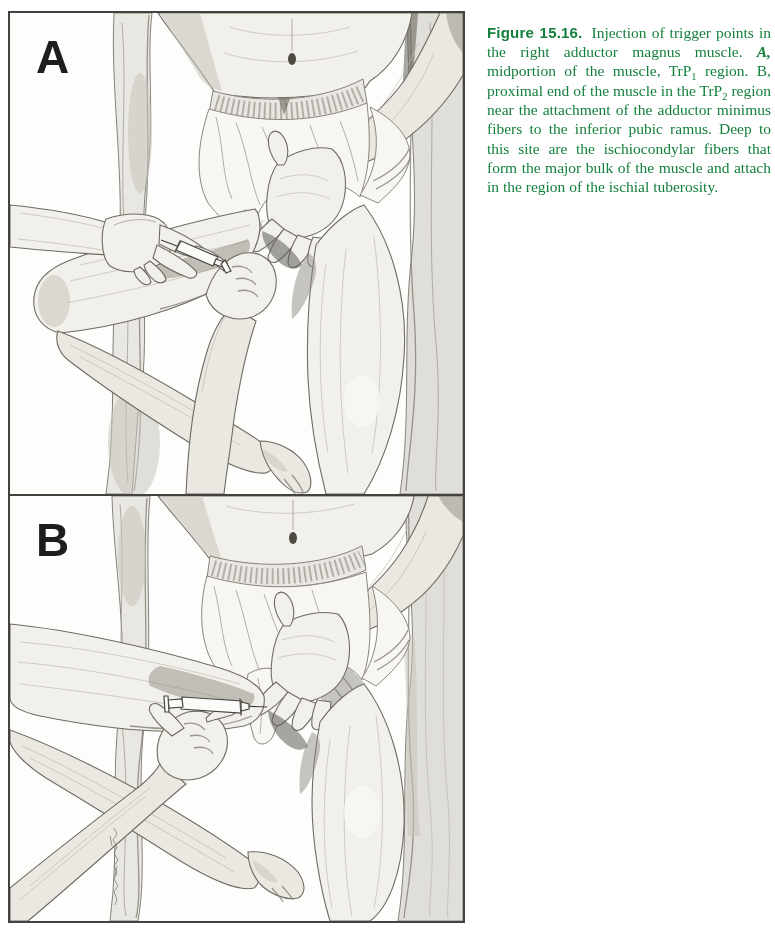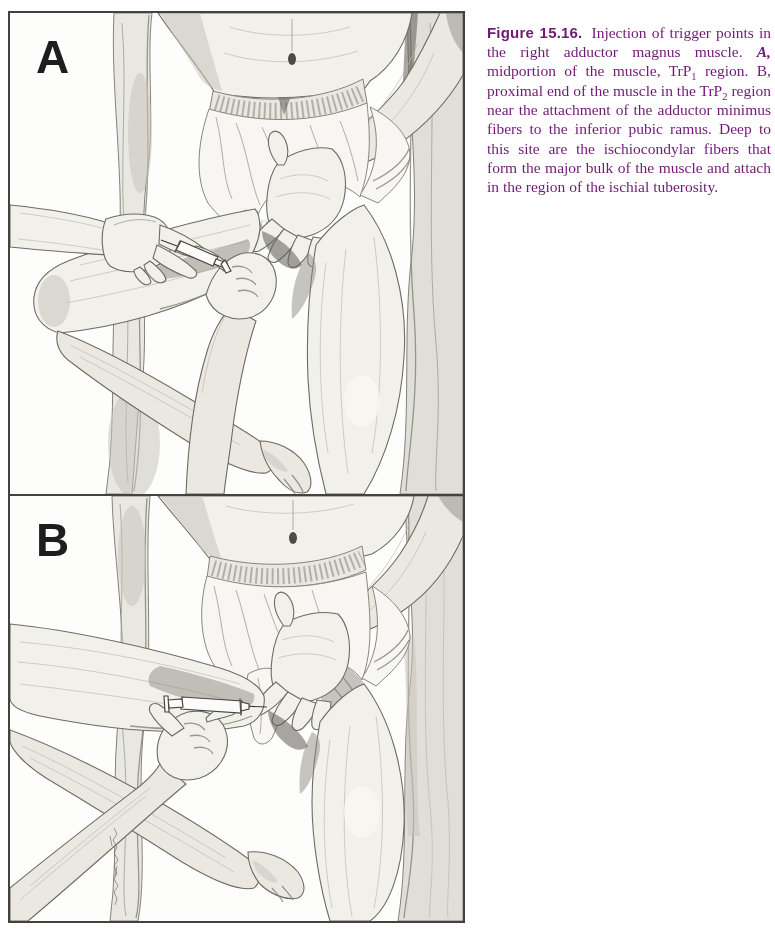--- a/index.html
+++ b/index.html
@@ -14,21 +14,21 @@
     width:457px; height:912px;
     border:2px solid #44423e; box-sizing:border-box;
     background:#fdfdfc;
   }
   .panel { display:block; }
   .panel-b-wrap { border-top:2px solid #44423e; }
 
   
   .caption {
     position:absolute; left:487px; top:7px; width:284px;
-    font-size:15.5px; line-height:1.245; color:#701a75;
+    font-size:15.5px; line-height:1.245; color:#15803d;
     text-align:justify;
   }
   .cap-label {
     font-family:"Liberation Sans", sans-serif;
     font-weight:bold; font-size:15px; letter-spacing:.2px;
     padding-right:9px;
   }
   .panel-ref { font-weight:bold; font-style:italic; }
   sub.trp { font-size:.68em; line-height:0; }
 

